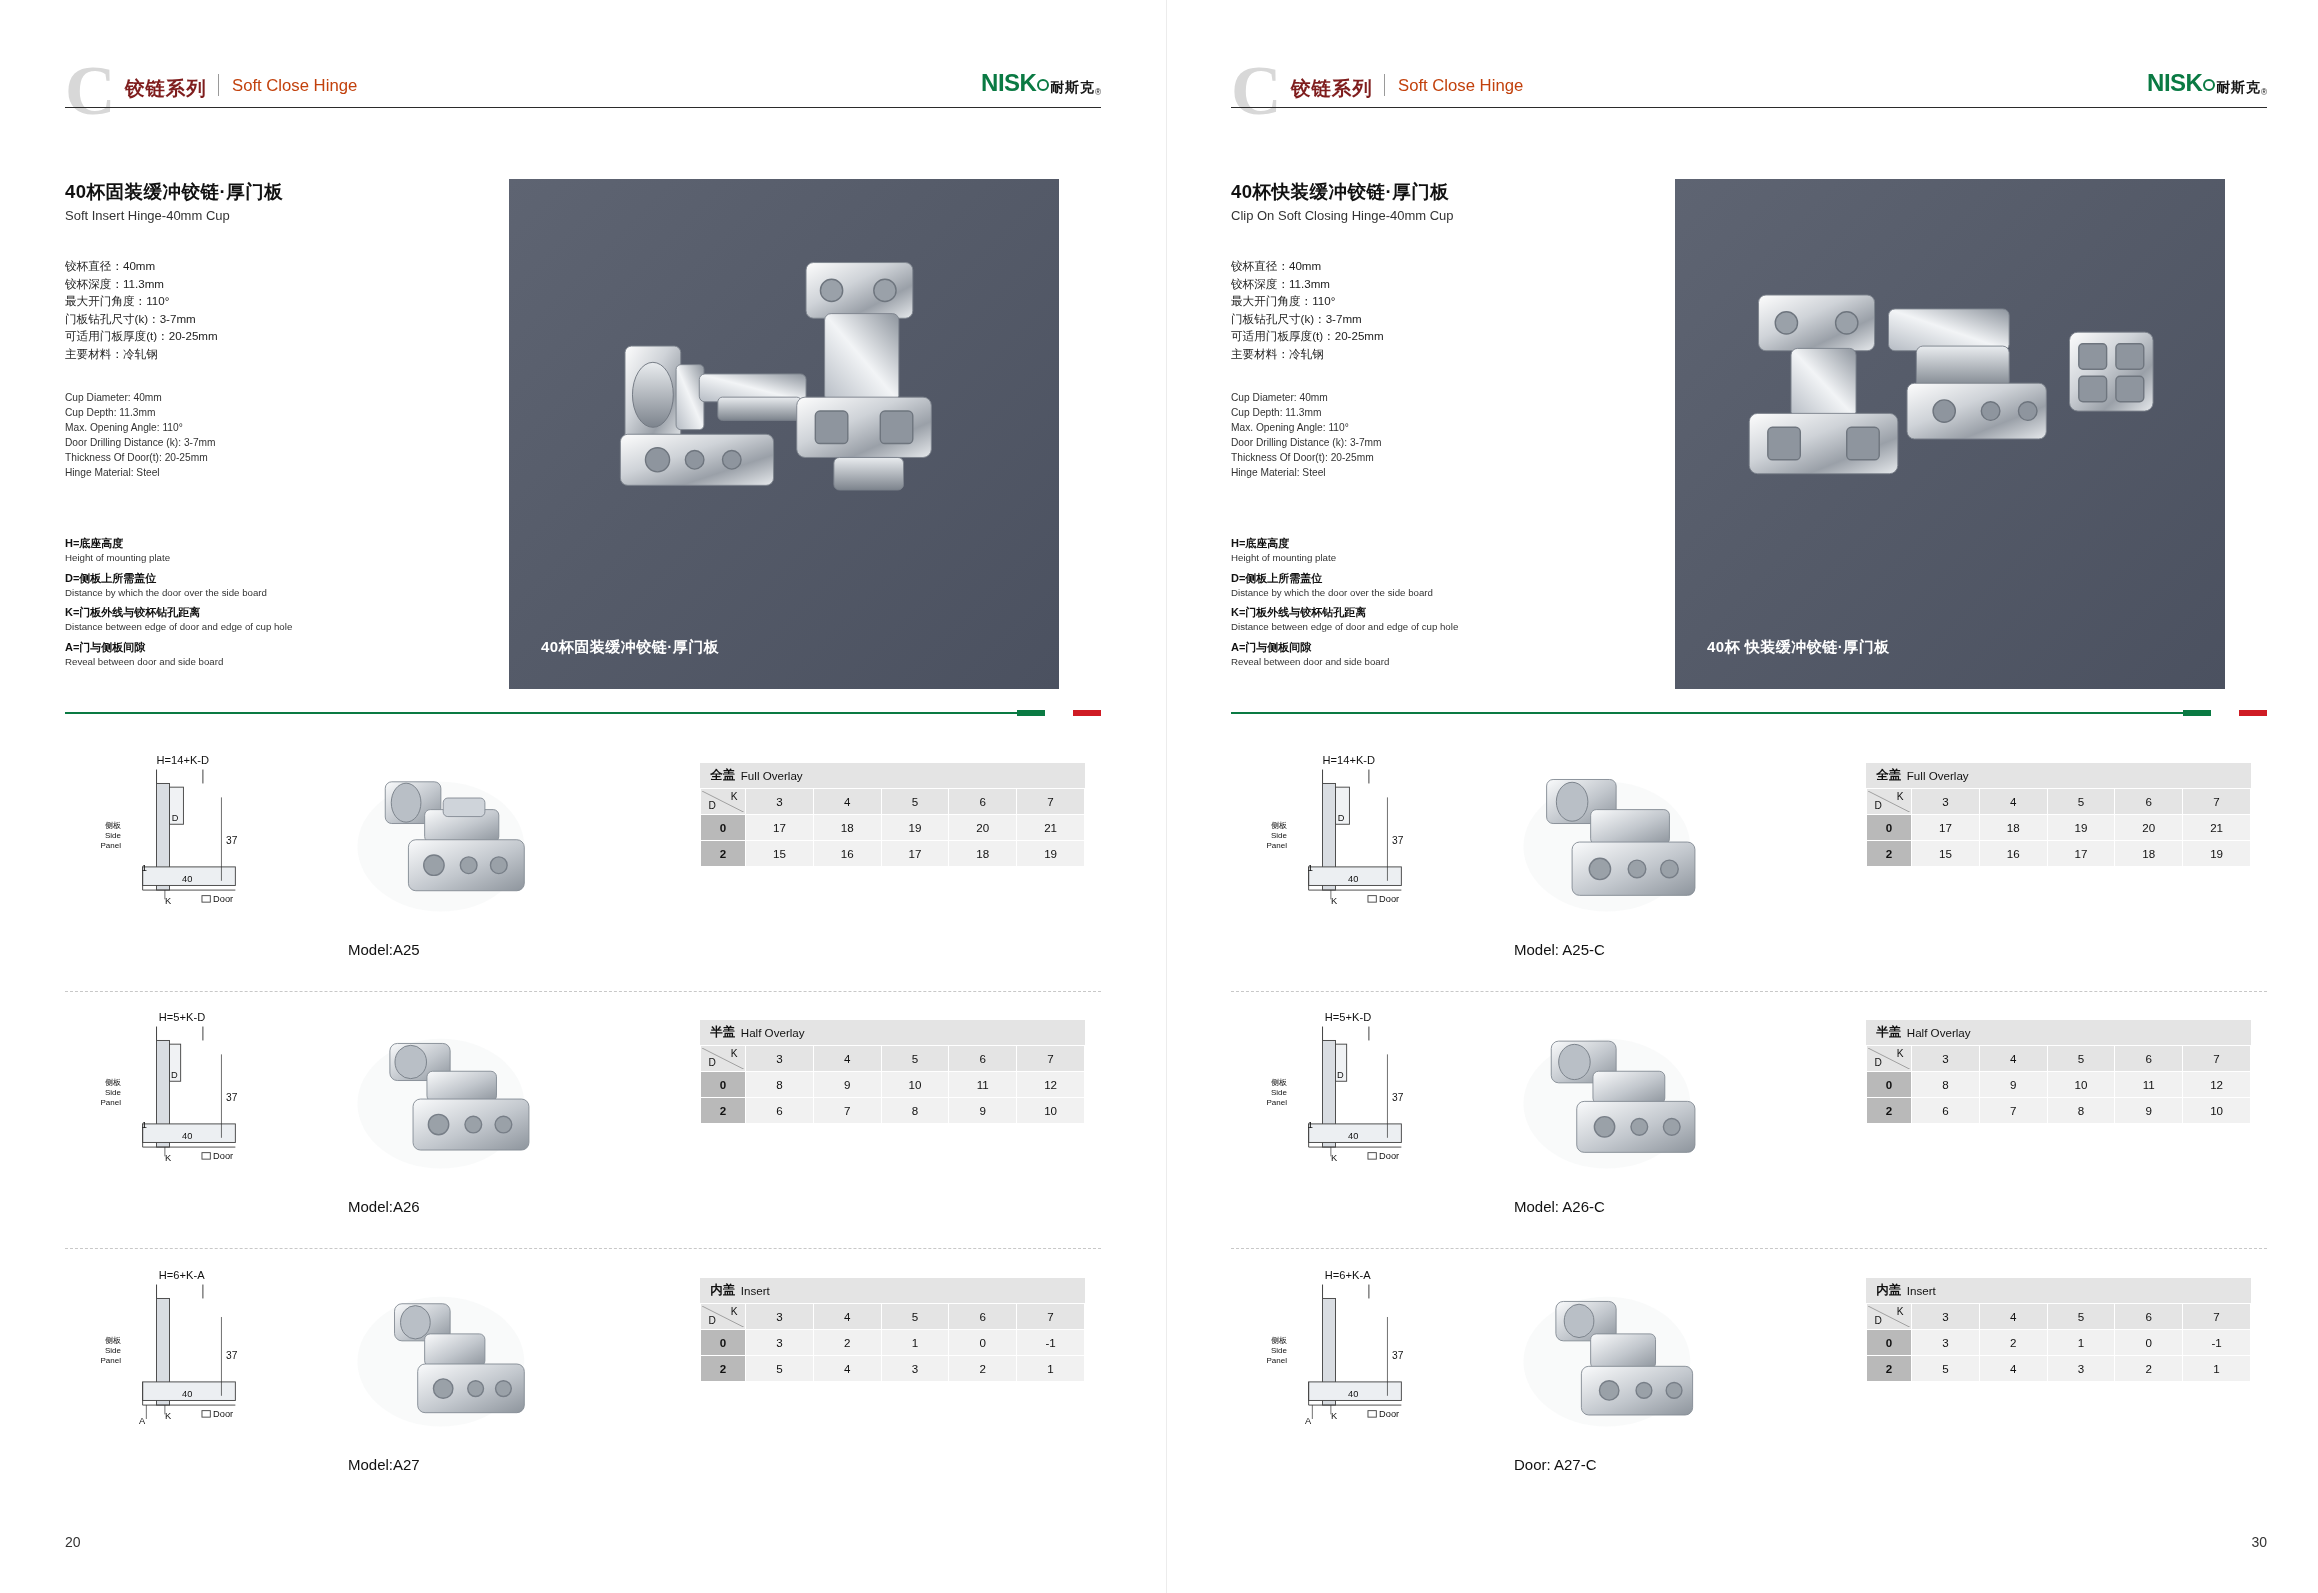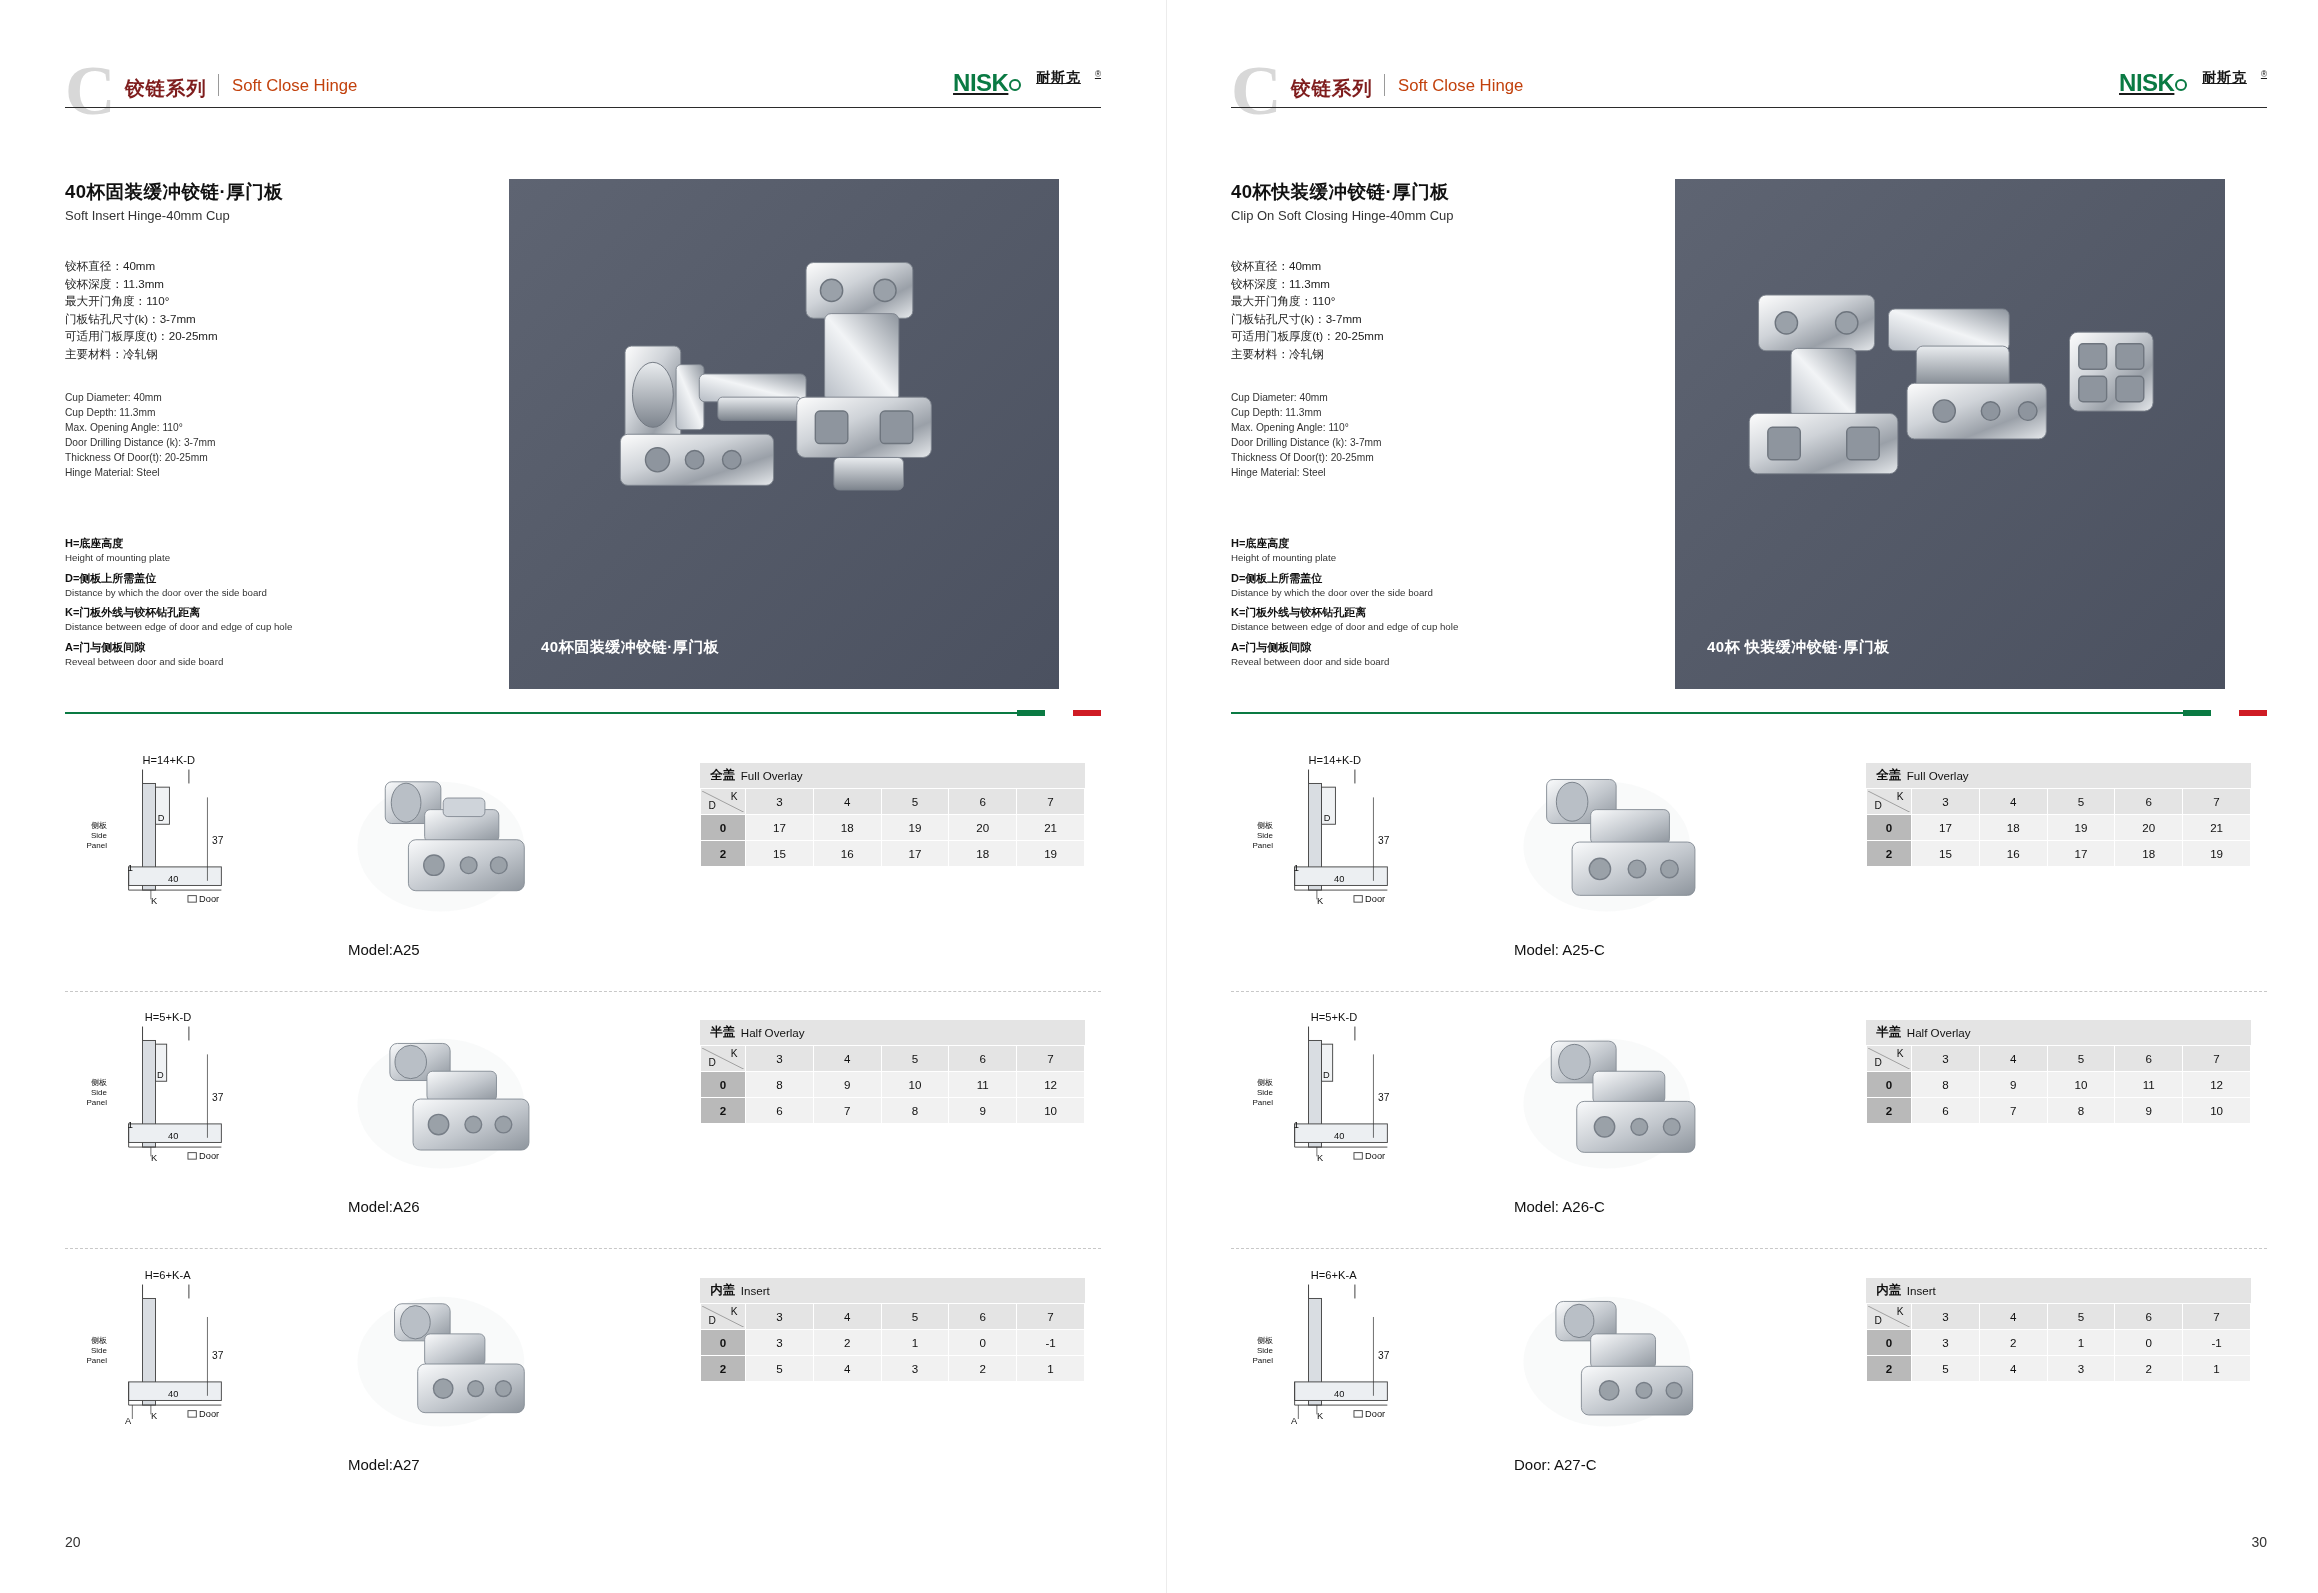--- a/index.html
+++ b/index.html
@@ -31,21 +31,21 @@
     position:absolute;left:153px;top:17.6px;width:1.4px;height:22px;background:#9a9a9a;
   }
   .hdr-sub{
     position:absolute;left:167px;top:20.4px;
     font-size:16.7px;color:#c2410c;font-weight:500;
   }
   .hdr-rule{
     position:absolute;left:0;right:0;top:51px;height:1.4px;background:#2b2b2b;
   }
   .logo{
-    position:absolute;right:0;top:13px;display:flex;align-items:flex-start;gap:14px;text-decoration:underline;
+    position:absolute;right:0;top:13px;display:flex;align-items:flex-end;gap:0;
   }
   .logo-mark{
     font-size:24px;font-weight:bold;color:#0a7a43;letter-spacing:-0.5px;
     font-family:"Liberation Sans", sans-serif;
   }
   .logo-mark .dot{
     display:inline-block;width:12px;height:12px;border-radius:50%;
     border:2.8px solid #0a7a43;box-sizing:border-box;vertical-align:middle;margin:0 0.9px;
   }
   .logo-cn{font-size:14px;font-weight:bold;color:#151515;letter-spacing:0.9px;}
@@ -82,21 +82,21 @@
   .flag .w{background:#ffffff;}
   .flag .r{background:#cf1b24;}
 
   
   .row{position:absolute;left:65px;width:1036px;height:250px;}
   .row .dash{position:absolute;left:0;right:0;bottom:0;border-bottom:0.9px dashed #c8c8c8;}
   .row1{top:742px;}
   .row2{top:999px;}
   .row3{top:1257px;}
 
-  .diagram{position:absolute;left:8px;top:9.3px;width:204px;height:209px;}
+  .diagram{position:absolute;left:22px;top:9.3px;width:204px;height:209px;}
   .sidepanel-lbl{position:absolute;left:0px;top:70px;font-size:8px;line-height:9.7px;color:#111;text-align:right;width:34px;}
   .model-name{position:absolute;left:283px;top:199px;font-size:15px;color:#111;}
 
   .hingepic{position:absolute;left:260px;top:11.6px;width:241px;height:181px;}
 
   .table{position:absolute;left:635px;top:21px;width:385px;}
   .tbl-head{background:#e4e4e4;height:25px;display:flex;align-items:center;padding-left:10.2px;font-size:12.5px;font-weight:bold;color:#111;}
   .tbl-head .en{font-weight:normal;font-size:11.6px;margin-left:5.6px;}
   .tbl{width:100%;border-collapse:collapse;table-layout:fixed;}
   .tbl td,.tbl th{border:0.9px solid #ffffff;height:23px;text-align:center;font-size:11.6px;color:#111;font-weight:normal;}

